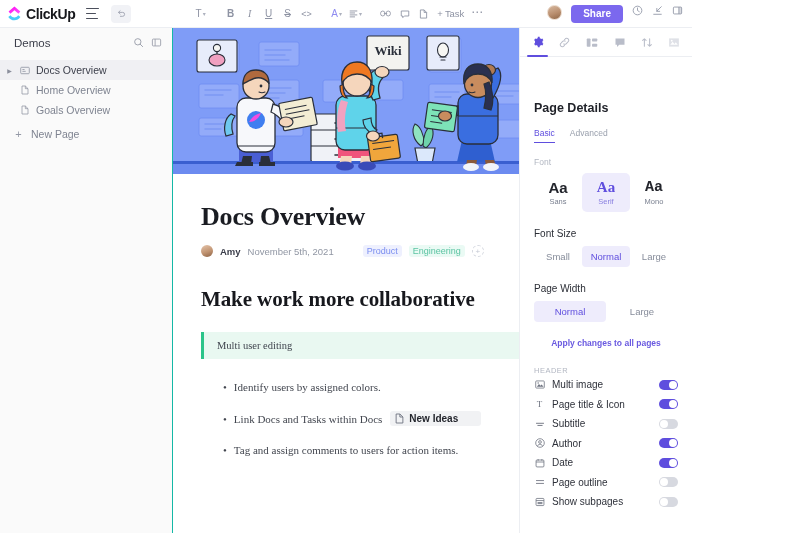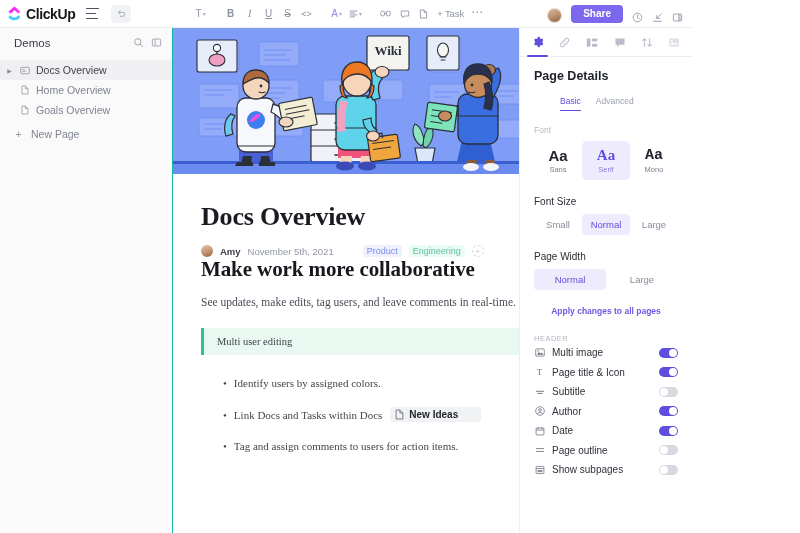--- a/index.html
+++ b/index.html
@@ -39,21 +39,21 @@
     color: #8e93a3;
   }
   .tb { height: 20px; min-width: 17px; padding: 0 2px; display: flex; align-items: center; justify-content: center;
         font-size: 11px; color: #8e93a3; border-radius: 3px; }
   .tb svg { display: block; }
   .tb-caret { font-size: 6px; color: #adb1be; margin-left: 1px; }
   .tb-gap { width: 9px; }
   .tb-task { font-size: 9.5px; color: #8e93a3; letter-spacing: -0.1px; white-space: nowrap; padding: 0 3px; }
   .tb-dots { font-size: 12px; letter-spacing: 0.5px; color: #8e93a3; padding-bottom: 4px; }
 
-  .topbar-right { display: flex; align-items: flex-end; gap: 9px; padding-right: 9px; }
+  .topbar-right { display: flex; align-items: flex-start; gap: 9px; padding-right: 9px; }
   .avatar-top {
     width: 15px; height: 15px; border-radius: 50%;
     background: linear-gradient(160deg,#d8b9a0 0%,#b98e6e 55%,#8f6646 100%);
     border: 1px solid #e9d8c9;
   }
   .share-btn {
     background: #7b68ee; color: #ffffff; font-size: 10px; font-weight: 600;
     border-radius: 4px; padding: 4px 12px; line-height: 1;
   }
   .ic-top { color: #9399a8; display: flex; align-items: center; }
@@ -107,21 +107,21 @@
   .tag { font-size: 9px; padding: 1px 4px; border-radius: 3px; }
   .tag.product { color: #7b8ef0; background: #eef0fe; }
   .tag.engineering { color: #5cc4a3; background: #eafaf4; }
   .tag-add {
     width: 12px; height: 12px; border-radius: 50%; border: 1px dashed #d5d8e0;
     color: #c3c7d2; font-size: 8px; display: flex; align-items: center; justify-content: center;
   }
 
   .doc-h2 {
     font-family: "Liberation Serif", serif; font-size: 21px; font-weight: 700;
-    color: #17181d; letter-spacing: -0.1px;
+    color: #17181d; margin-top: 30px; letter-spacing: -0.1px;
   }
   .doc-p {
     font-family: "Liberation Serif", serif; font-size: 11.5px; color: #4a4d57;
     margin-top: 14px;
   }
   .callout {
     margin-top: 20px; width: 400px; background: #e9f8f1;
     border-left: 3px solid #2cc48a; padding: 8px 0 8px 13px;
   }
   .callout-text { font-family: "Liberation Serif", serif; font-size: 10.5px; color: #40454f; }
@@ -137,35 +137,35 @@
     background: #f1f2f4; border-radius: 3px; padding: 2px 23px 2px 5px;
     margin-left: 8px;
   }
   .task-chip-label {
     font-family: "Liberation Sans", sans-serif; font-size: 10px; font-weight: 700; color: #24262d;
   }
 
   
   .rpanel {
     width: 173px; flex: 0 0 173px; background: #ffffff;
-    border-left: 1px solid #eceef2; display: flex; flex-direction: column;
+    border-left: 1px solid #eceef2; display: flex; flex-direction: column; gap: 32px;
   }
   .rp-tabs { height: 29px; display: flex; align-items: stretch; border-bottom: 1px solid #eceef2; padding: 0 4px; }
   .rp-tab {
     flex: 1; display: flex; align-items: center; justify-content: center;
     color: #b9bdc9; position: relative;
   }
   .rp-tab.active { color: #5f4ede; }
   .rp-tab.active::after {
     content: ""; position: absolute; left: 3px; right: 3px; bottom: -1px; height: 2px;
     background: #5f4ede; border-radius: 1px;
   }
   .rp-body { padding: 12px 14px 0 14px; }
   .rp-title { font-size: 12.5px; color: #1f2128; font-weight: 600; }
-  .rp-subtabs { display: flex; gap: 15px; margin-top: 13px; margin-left: 26px; }
+  .rp-subtabs { display: flex; gap: 15px; margin-top: 13px; }
   .rp-subtab { font-size: 8.5px; color: #9aa0ad; padding-bottom: 4px; }
   .rp-subtab.active { color: #5f4ede; border-bottom: 1.5px solid #5f4ede; }
   .rp-group-label { font-size: 8.5px; color: #b2b7c2; margin-top: 14px; }
 
   .font-row { display: flex; gap: 0; margin-top: 6px; }
   .font-opt {
     width: 49px; height: 39px; border-radius: 5px;
     display: flex; flex-direction: column; align-items: center; justify-content: center; gap: 2px;
   }
   .font-opt.sel { background: #eeecfc; }
@@ -514,21 +514,20 @@
           <div class="meta-name">Amy</div>
           <div class="meta-date">November 5th, 2021</div>
           <div class="meta-tags">
             <span class="tag product">Product</span>
             <span class="tag engineering">Engineering</span>
             <span class="tag-add">+</span>
           </div>
         </div>
 
         <div class="doc-h2">Make work more collaborative</div>
-        <div class="doc-p">See updates, make edits, tag users, and leave comments in real-time.</div>
 
         <div class="callout">
           <div class="callout-text">Multi user editing</div>
         </div>
 
         <div class="bullets">
           <div class="bullet">
             <span class="bullet-dot">•</span>
             <span>Identify users by assigned colors.</span>
           </div>

